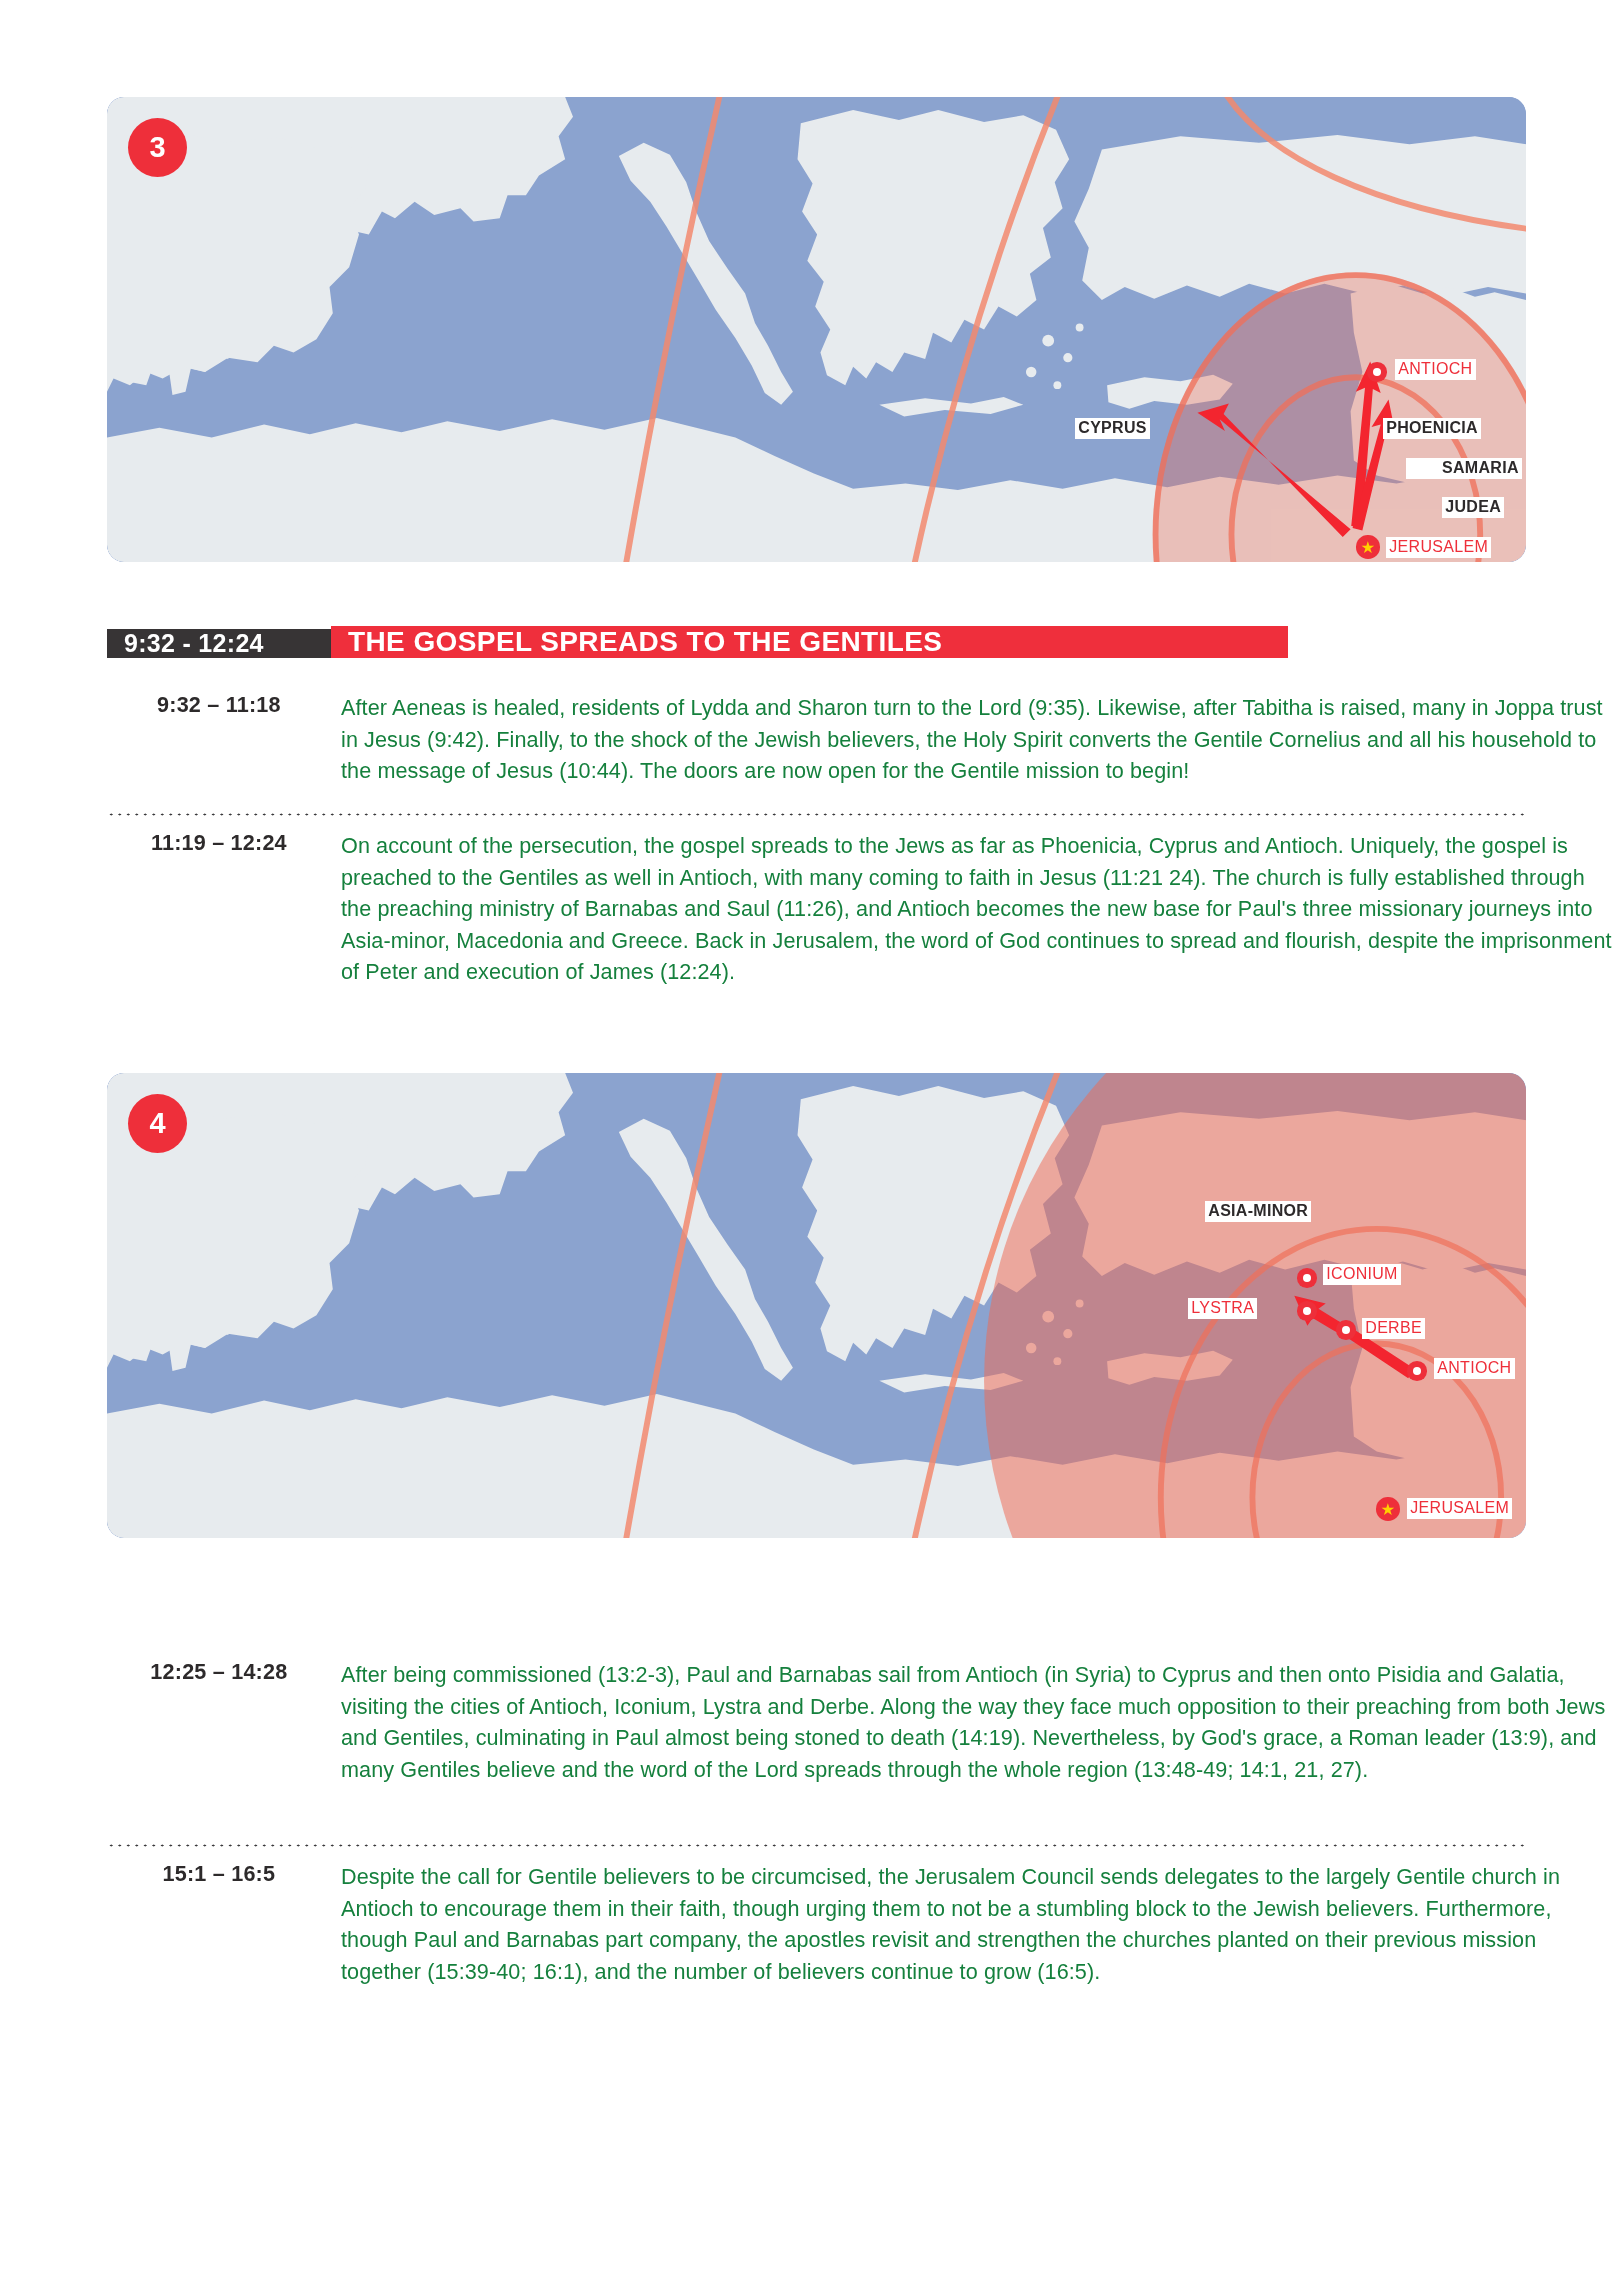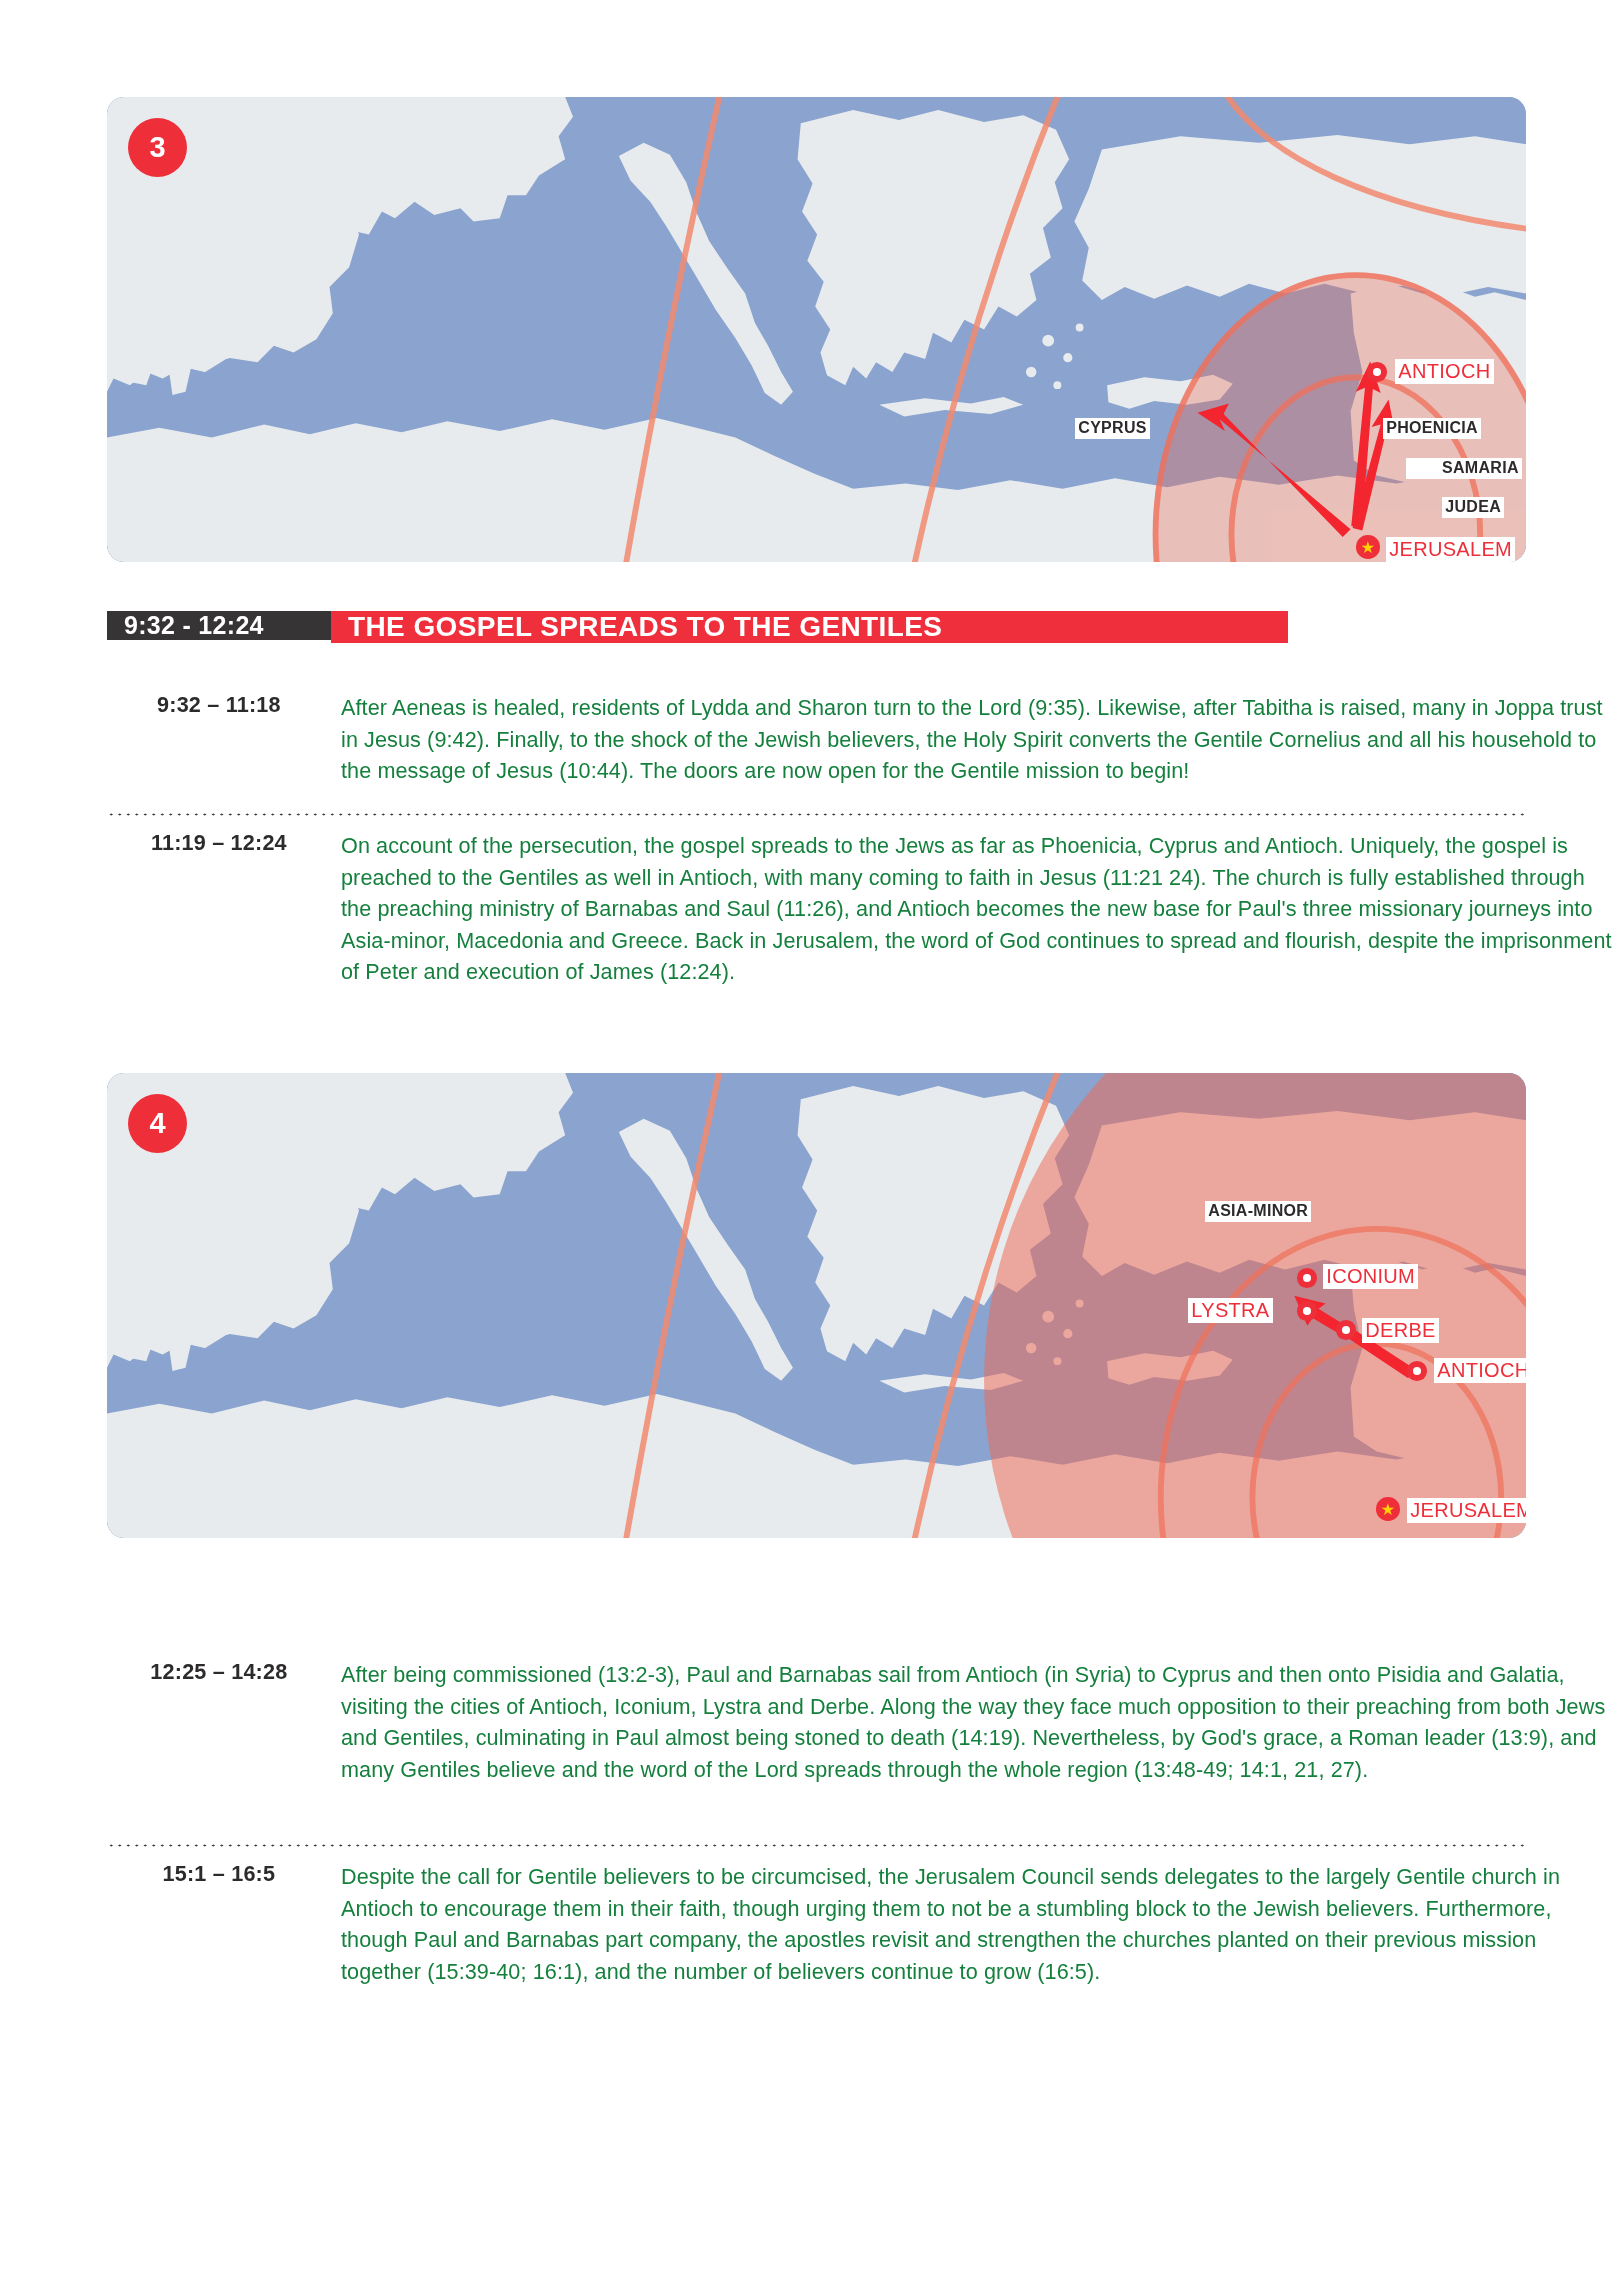--- a/index.html
+++ b/index.html
@@ -39,21 +39,21 @@
   .mlabel {
     position:absolute; z-index:35;
     background:#ffffff;
     font-weight:bold;
     line-height:1.0;
     padding:2px 3.3px 2.6px 3.3px;
     white-space:nowrap;
     letter-spacing:0.3px;
   }
   .mlabel.region { color:#2d2a2b; font-size:16px; }
-  .mlabel.city   { color:#ee2f3a; font-size:20px; font-weight:normal; }
+  .mlabel.city   { color:#ee2f3a; font-size:16px; font-weight:normal; }
 
   
   .citydot {
     position:absolute; z-index:36;
     width:19.6px; height:19.6px; border-radius:50%;
     background:#ee2f3a;
     box-sizing:border-box;
   }
   .citydot::after {
     content:""; position:absolute;
@@ -64,21 +64,21 @@
     position:absolute; z-index:36;
     width:23.6px; height:23.6px; border-radius:50%;
     background:#ee2f3a;
     display:flex; align-items:center; justify-content:center;
     color:#ffd100; font-size:16.4px; line-height:1;
   }
 
   
   .secbar {
     position:absolute; left:107px; width:1181px; height:47px;
-    display:flex; align-items:flex-start;
+    display:flex; align-items:flex-end;
   }
   .secbar .ref {
     width:224px; background:#373435;
     color:#ffffff;
     font-size:25px; font-weight:bold;
     display:flex; align-items:center;
     padding-left:17px; box-sizing:border-box;
     letter-spacing:0.3px;
   }
   .secbar .title {

